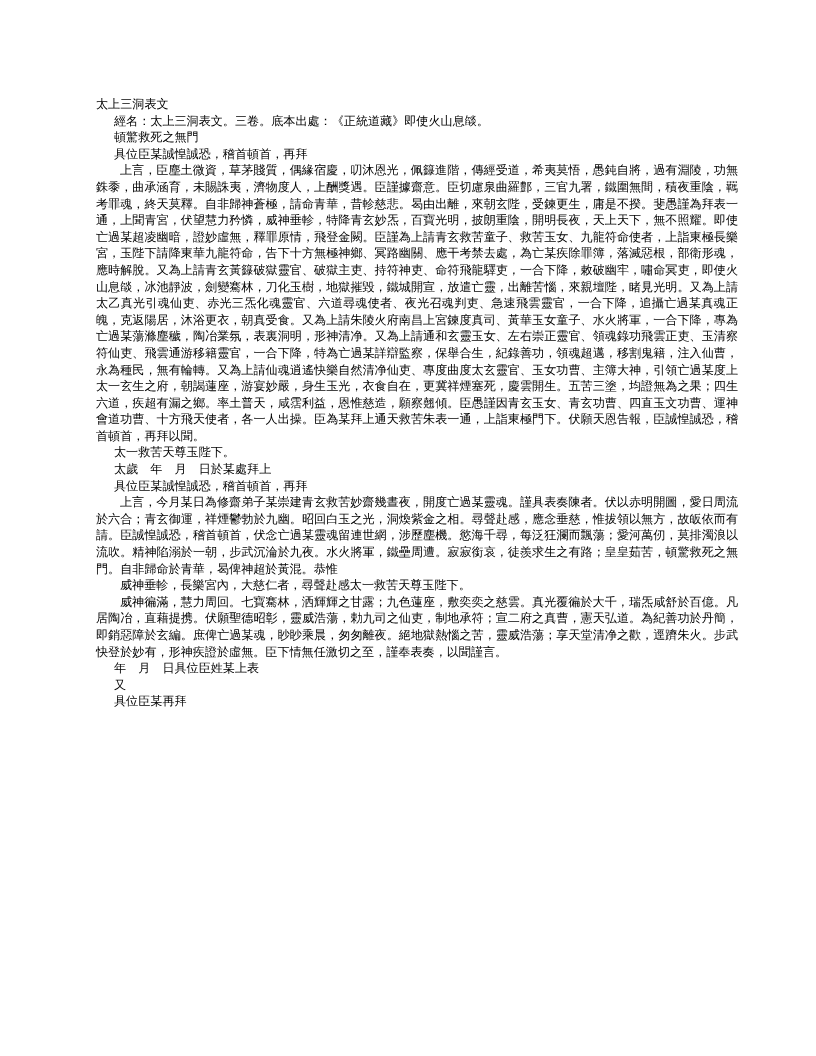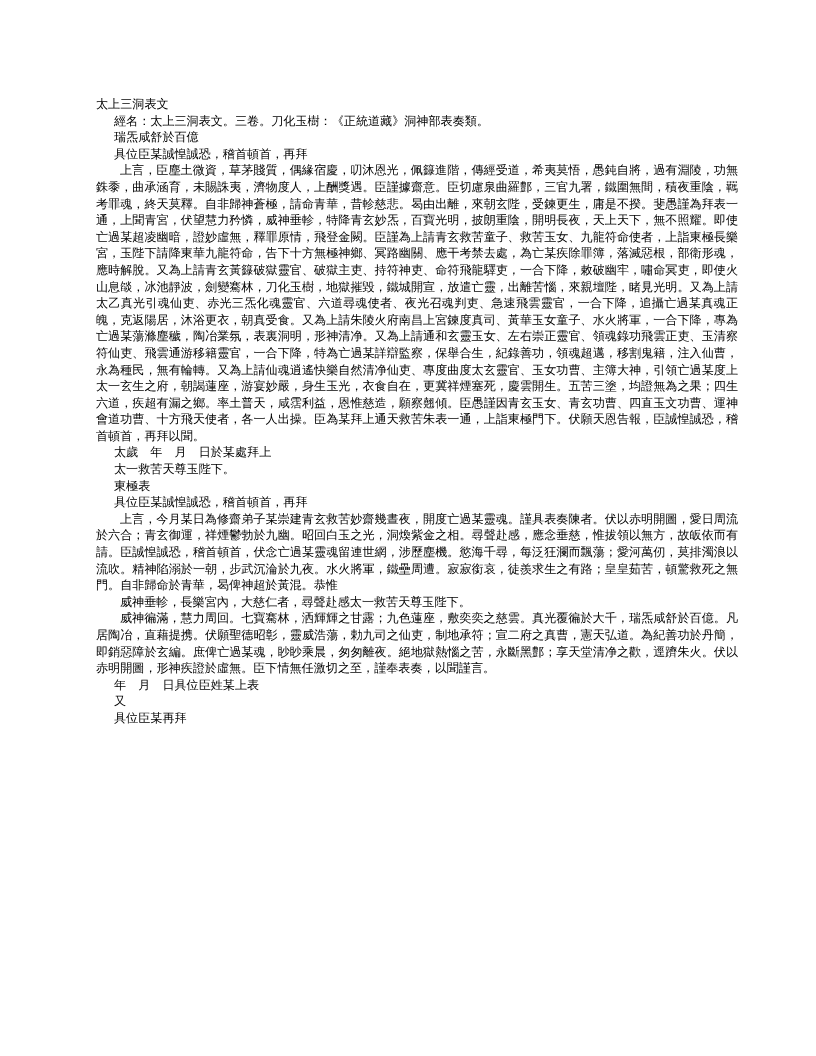--- a/index.html
+++ b/index.html
@@ -48,28 +48,27 @@
   p.para {
     text-indent: 24px;
   }
 </style>
 </head>
 <body>
 
 <div class="page">
   <div class="doc-body" id="doc-body">
       <p class="flush">太上三洞表文</p>
-      <p class="indent1">經名：太上三洞表文。三卷。刀化玉樹：《正統道藏》洞神部表奏類。</p>
-      <p class="indent1">瑞炁咸舒於百億</p>
+      <p class="indent1">經名：太上三洞表文。三卷。底本出處：《正統道藏》即使火山息燄。</p>
+      <p class="indent1">頓驚救死之無門</p>
       <p class="indent1">具位臣某誠惶誠恐，稽首頓首，再拜</p>
       <p class="para">上言，臣塵土微資，草茅賤質，偶緣宿慶，叨沐恩光，佩籙進階，傳經受道，希夷莫悟，愚鈍自將，過有淵陵，功無銖黍，曲承涵育，未賜誅夷，濟物度人，上酬獎遇。臣謹據齋意。臣切慮泉曲羅鄷，三官九署，鐵圍無間，積夜重陰，羈考罪魂，終天莫釋。自非歸神蒼極，請命青華，昔軫慈悲。曷由出離，來朝玄陛，受鍊更生，庸是不揆。斐愚謹為拜表一通，上聞青宮，伏望慧力矜憐，威神垂軫，特降青玄妙炁，百寶光明，披朗重陰，開明長夜，天上天下，無不照耀。即使亡過某超凌幽暗，證妙虛無，釋罪原情，飛登金闕。臣謹為上請青玄救苦童子、救苦玉女、九龍符命使者，上詣東極長樂宮，玉陛下請降東華九龍符命，告下十方無極神鄉、冥路幽關、應干考禁去處，為亡某疾除罪簿，落滅惡根，部衛形魂，應時解脫。又為上請青玄黃籙破獄靈官、破獄主吏、持符神吏、命符飛龍驛吏，一合下降，敕破幽牢，嘯命冥吏，即使火山息燄，冰池靜波，劍變騫林，刀化玉樹，地獄摧毀，鐵城開宣，放遣亡靈，出離苦惱，來親壇陛，睹見光明。又為上請太乙真光引魂仙吏、赤光三炁化魂靈官、六道尋魂使者、夜光召魂判吏、急速飛雲靈官，一合下降，追攝亡過某真魂正魄，克返陽居，沐浴更衣，朝真受食。又為上請朱陵火府南昌上宮鍊度真司、黃華玉女童子、水火將軍，一合下降，專為亡過某蕩滌塵穢，陶冶業氛，表裏洞明，形神清净。又為上請通和玄靈玉女、左右崇正靈官、領魂錄功飛雲正吏、玉清察符仙吏、飛雲通游移籍靈官，一合下降，特為亡過某詳辯監察，保舉合生，紀錄善功，領魂超邁，移割鬼籍，注入仙曹，永為種民，無有輪轉。又為上請仙魂逍遙快樂自然清净仙吏、專度曲度太玄靈官、玉女功曹、主簿大神，引領亡過某度上太一玄生之府，朝謁蓮座，游宴妙嚴，身生玉光，衣食自在，更冀祥煙塞死，慶雲開生。五苦三塗，均證無為之果；四生六道，疾超有漏之鄉。率土普天，咸霑利益，恩惟慈造，願察翹傾。臣愚謹因青玄玉女、青玄功曹、四直玉文功曹、運神會道功曹、十方飛天使者，各一人出操。臣為某拜上通天救苦朱表一通，上詣東極門下。伏願天恩告報，臣誠惶誠恐，稽首頓首，再拜以聞。</p>
+      <p class="indent1">太一救苦天尊玉陛下。</p>
       <p class="indent1">太歲　年　月　日於某處拜上</p>
-      <p class="indent1">太一救苦天尊玉陛下。</p>
-      <p class="indent1">東極表</p>
       <p class="indent1">具位臣某誠惶誠恐，稽首頓首，再拜</p>
       <p class="para">上言，今月某日為修齋弟子某崇建青玄救苦妙齋幾晝夜，開度亡過某靈魂。謹具表奏陳者。伏以赤明開圖，愛日周流於六合；青玄御運，祥煙鬱勃於九幽。昭回白玉之光，洞煥紫金之相。尋聲赴感，應念垂慈，惟拔領以無方，故皈依而有請。臣誠惶誠恐，稽首頓首，伏念亡過某靈魂留連世網，涉歷塵機。慾海千尋，每泛狂瀾而飄蕩；愛河萬仞，莫排濁浪以流吹。精神陷溺於一朝，步武沉淪於九夜。水火將軍，鐵壘周遭。寂寂銜哀，徒羨求生之有路；皇皇茹苦，頓驚救死之無門。自非歸命於青華，曷俾神超於黃混。恭惟</p>
       <p class="para">威神垂軫，長樂宮內，大慈仁者，尋聲赴感太一救苦天尊玉陛下。</p>
-      <p class="para">威神徧滿，慧力周回。七寶騫林，洒輝輝之甘露；九色蓮座，敷奕奕之慈雲。真光覆徧於大千，瑞炁咸舒於百億。凡居陶冶，直藉提携。伏願聖德昭彰，靈威浩蕩，勅九司之仙吏，制地承符；宣二府之真曹，憲天弘道。為紀善功於丹簡，即銷惡障於玄編。庶俾亡過某魂，眇眇乘晨，匆匆離夜。絕地獄熱惱之苦，永斷黑鄷；享天堂清净之歡，逕躋朱火。伏以赤明開圖，形神疾證於虛無。臣下情無任激切之至，謹奉表奏，以聞謹言。</p>
+      <p class="para">威神徧滿，慧力周回。七寶騫林，洒輝輝之甘露；九色蓮座，敷奕奕之慈雲。真光覆徧於大千，瑞炁咸舒於百億。凡居陶冶，直藉提携。伏願聖德昭彰，靈威浩蕩，勅九司之仙吏，制地承符；宣二府之真曹，憲天弘道。為紀善功於丹簡，即銷惡障於玄編。庶俾亡過某魂，眇眇乘晨，匆匆離夜。絕地獄熱惱之苦，靈威浩蕩；享天堂清净之歡，逕躋朱火。步武快登於妙有，形神疾證於虛無。臣下情無任激切之至，謹奉表奏，以聞謹言。</p>
       <p class="indent1">年　月　日具位臣姓某上表</p>
       <p class="indent1">又</p>
       <p class="indent1">具位臣某再拜</p>
     </div>
 </div>
 
 </body></html>

